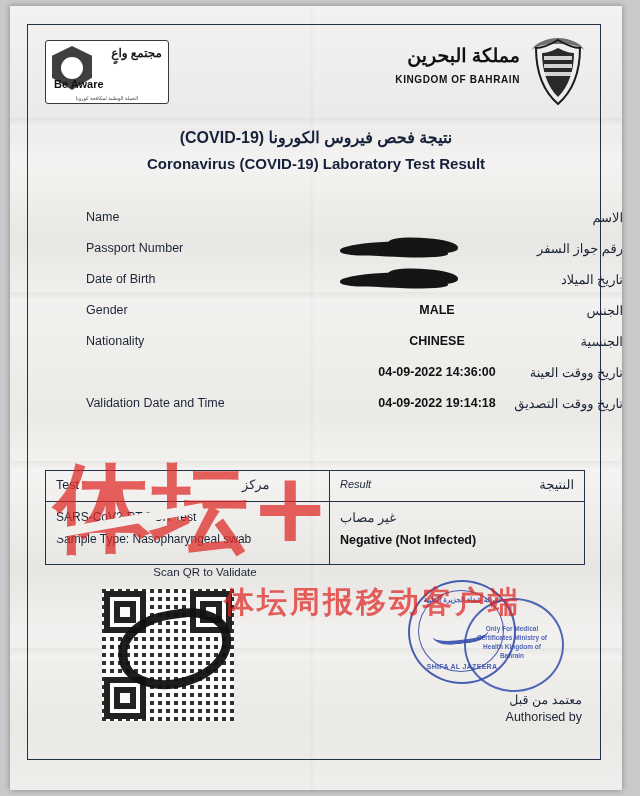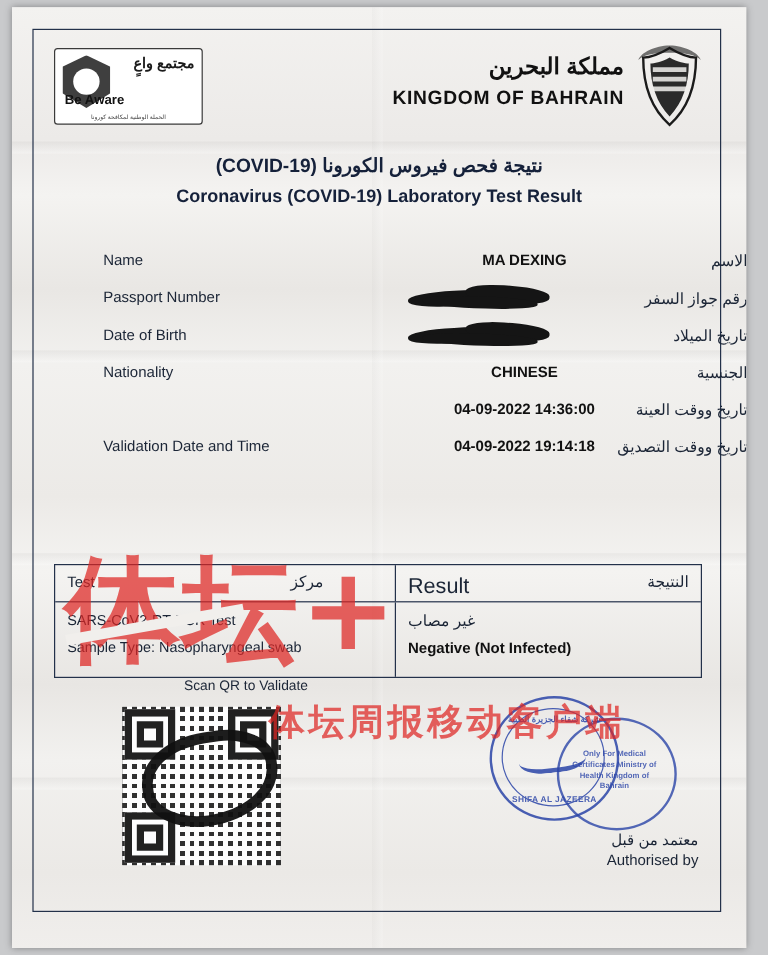--- a/index.html
+++ b/index.html
@@ -144,21 +144,21 @@
     font-size: 19px;
     color: #111;
     direction: rtl;
     font-weight: bold;
     letter-spacing: .5px;
   }
   #title-en-head {
     position: absolute;
     right: 70px;
     top: 38px;
-    font-size: 16px;
+    font-size: 10px;
     letter-spacing: .6px;
     color: #111;
     font-weight: bold;
   }
 
   
   #doc-title-ar {
     position: absolute;
     left: 0; right: 0;
     top: 122px;
@@ -252,21 +252,21 @@
   .cell-div {
     position: absolute;
     left: 283px;
     top: 0;
     width: 1px;
     height: 100%;
     background: #23314a;
   }
   .th-left { position: absolute; left: 10px; top: 7px; font-size: 12.5px; color: #1b2536; }
   .th-left-ar { position: absolute; left: 196px; top: 6px; font-size: 13px; color: #1b2536; direction: rtl; }
-  .th-right { position: absolute; left: 294px; top: 7px; font-size: 18px; color: #1b2536; }
+  .th-right { position: absolute; left: 294px; top: 7px; font-size: 11px; color: #1b2536; font-style: italic; }
   .th-right-ar { position: absolute; right: 10px; top: 6px; font-size: 13px; color: #1b2536; direction: rtl; }
   .td-test { position: absolute; left: 10px; top: 8px; font-size: 12px; color: #1b2536; }
   .td-sample { position: absolute; left: 10px; top: 30px; font-size: 12px; color: #1b2536; }
   .td-result-ar { position: absolute; left: 294px; top: 8px; font-size: 13px; color: #1b2536; direction: rtl; }
   .td-result-en { position: absolute; left: 294px; top: 31px; font-size: 12.5px; color: #111; font-weight: bold; }
 
   
   #qr-caption {
     position: absolute;
     left: 35px;
@@ -467,21 +467,20 @@
     </svg>
   </div>
 
   <div id="doc-title-ar">نتيجة فحص فيروس الكورونا (COVID-19)</div>
   <div id="doc-title-en">Coronavirus (COVID-19) Laboratory Test Result</div>
 
   <div id="fields">
 
     <div class="field-row">
       <div class="f-label">Name</div>
-      <div class="f-value">MA DEXING</div>
       <div class="f-label-ar">الاسم</div>
     </div>
 
     <div class="field-row">
       <div class="f-label">Passport Number</div>
       <div class="redact">
         <i class="b1"></i>
           <i class="b2"></i>
           <i class="b3"></i>
       </div>
@@ -491,20 +490,25 @@
     <div class="field-row">
       <div class="f-label">Date of Birth</div>
       <div class="redact">
         <i class="b1"></i>
           <i class="b2"></i>
           <i class="b3"></i>
       </div>
       <div class="f-label-ar">تاريخ الميلاد</div>
     </div>
 
+    <div class="field-row">
+      <div class="f-label">Gender</div>
+      <div class="f-value">MALE</div>
+      <div class="f-label-ar">الجنس</div>
+    </div>
 
     <div class="field-row">
       <div class="f-label">Nationality</div>
       <div class="f-value">CHINESE</div>
       <div class="f-label-ar">الجنسية</div>
     </div>
 
 
     <div class="field-row">
       <div class="f-value">04-09-2022 14:36:00</div>

